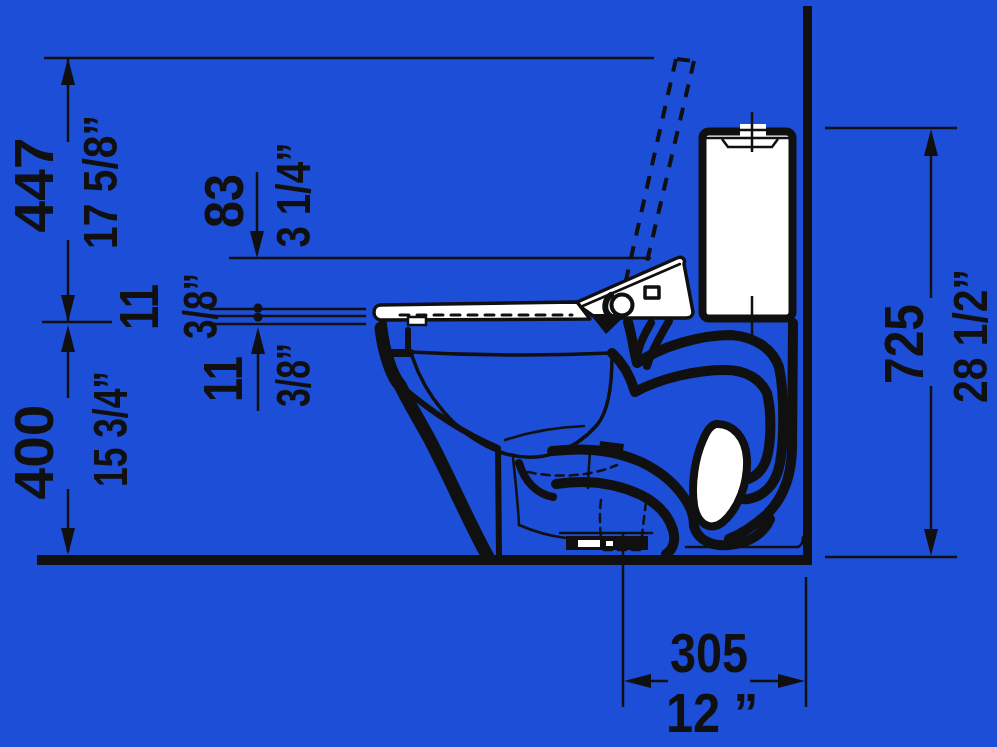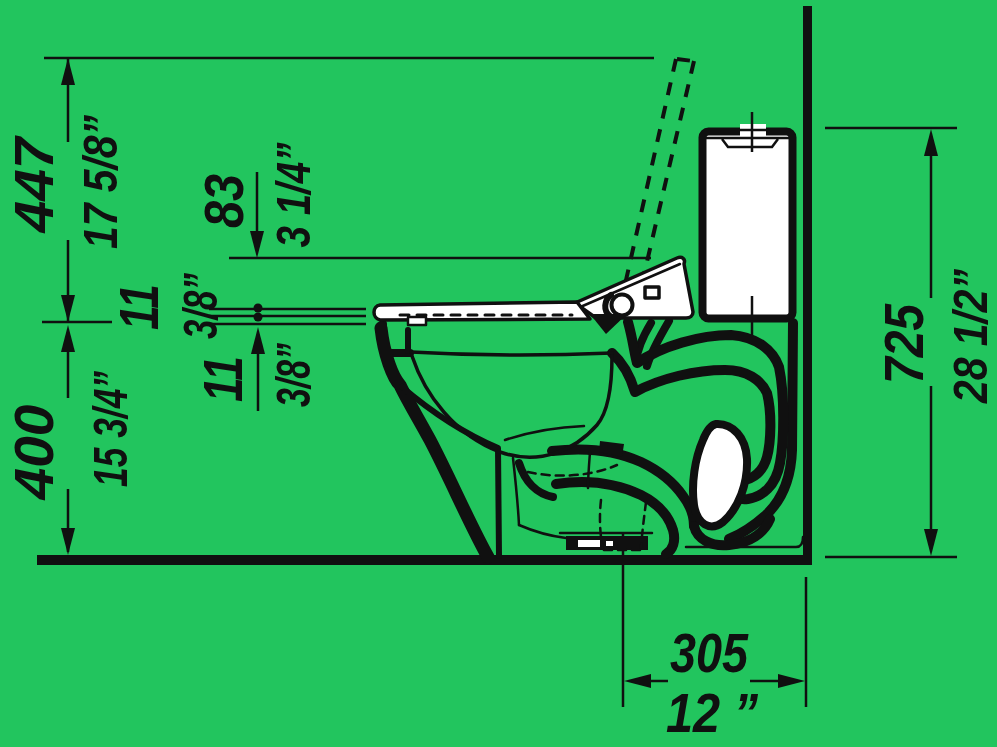--- a/index.html
+++ b/index.html
@@ -1,17 +1,17 @@
 <!DOCTYPE html>
 <html><head>
 <meta charset="utf-8">
 <style>
   html,body{margin:0;padding:0;background:#ffffff;}
-  .stage{position:relative;width:997px;height:747px;background:#22c55e;overflow:hidden;
-         font-family:"Liberation Sans",sans-serif;font-style:italic;}
+  .stage{position:relative;width:997px;height:747px;background:#1d4ed8;overflow:hidden;
+         font-family:"Liberation Sans",sans-serif;}
   svg{position:absolute;left:0;top:0;}
   text{fill:#101010;font-family:"Liberation Sans",sans-serif;font-weight:bold;}
   .mm{font-size:56px;}
   .in{font-size:48px;}
   .thin{stroke:#101010;stroke-width:2.5;fill:none;}
   .med{stroke:#101010;stroke-width:3.5;fill:none;}
   .bold6{stroke:#101010;stroke-width:6;fill:none;}
   .bold8{stroke:#101010;stroke-width:8;fill:none;}
   .bold10{stroke:#101010;stroke-width:10;fill:none;}
   .bold13{stroke:#101010;stroke-width:13;fill:none;}

